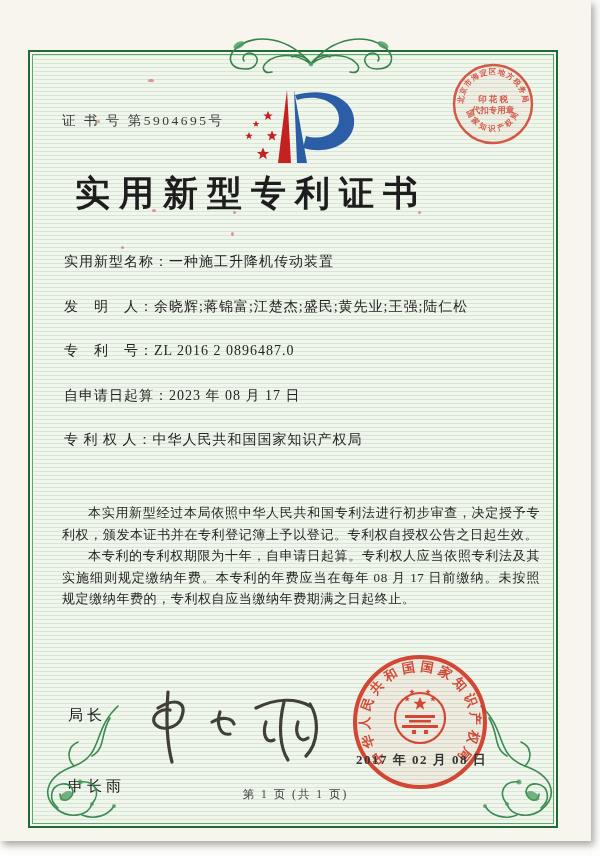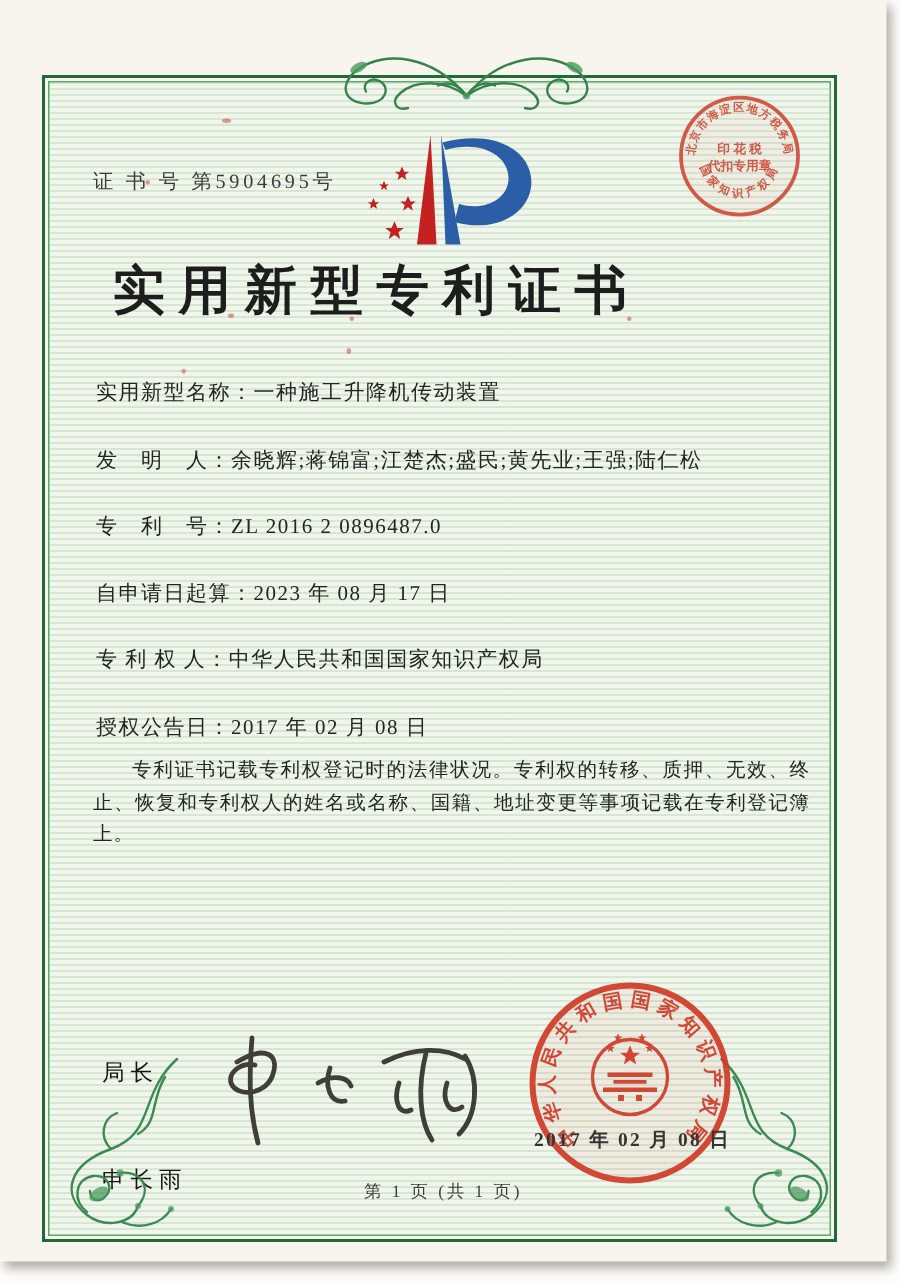--- a/index.html
+++ b/index.html
@@ -129,26 +129,24 @@
   </div>
   <div class="abs field-row r2">
     <span class="lab">专　利　号：</span><span class="val">ZL 2016 2 0896487.0</span>
   </div>
   <div class="abs field-row r3">
     <span class="lab">自申请日起算：</span><span class="val">2023 年 08 月 17 日</span>
   </div>
   <div class="abs field-row r4">
     <span class="lab">专 利 权 人：</span><span class="val">中华人民共和国国家知识产权局</span>
   </div>
-  <div class="abs field-row r5">
-    <span class="lab">授权公告日：</span><span class="val">2017 年 02 月 08 日</span>
-  </div>
 
   <div class="abs body-text">
-    <p>专利证书记载专利权登记时的法律状况。专利权的转移、质押、无效、终止、恢复和专利权人的姓名或名称、国籍、地址变更等事项记载在专利登记簿上。</p>
+    <p>本实用新型经过本局依照中华人民共和国专利法进行初步审查，决定授予专利权，颁发本证书并在专利登记簿上予以登记。专利权自授权公告之日起生效。</p>
+    <p>本专利的专利权期限为十年，自申请日起算。专利权人应当依照专利法及其实施细则规定缴纳年费。本专利的年费应当在每年 08 月 17 日前缴纳。未按照规定缴纳年费的，专利权自应当缴纳年费期满之日起终止。</p>
   </div>
 
   <div class="abs officer o-title">局长</div>
   <div class="abs officer o-name">申长雨</div>
 
   <svg class="abs sig" width="195" height="105" viewBox="0 0 195 105">
     <g stroke="#32302a" stroke-width="3.2" fill="none" stroke-linecap="round" stroke-linejoin="round">
       <path d="M30,30 C50,18 58,26 54,38 C50,52 30,54 26,44 C24,36 34,30 42,32"></path>
       <path d="M40,14 C38,40 38,62 44,84"></path>
       <path d="M92,34 C88,46 92,58 102,56"></path>

